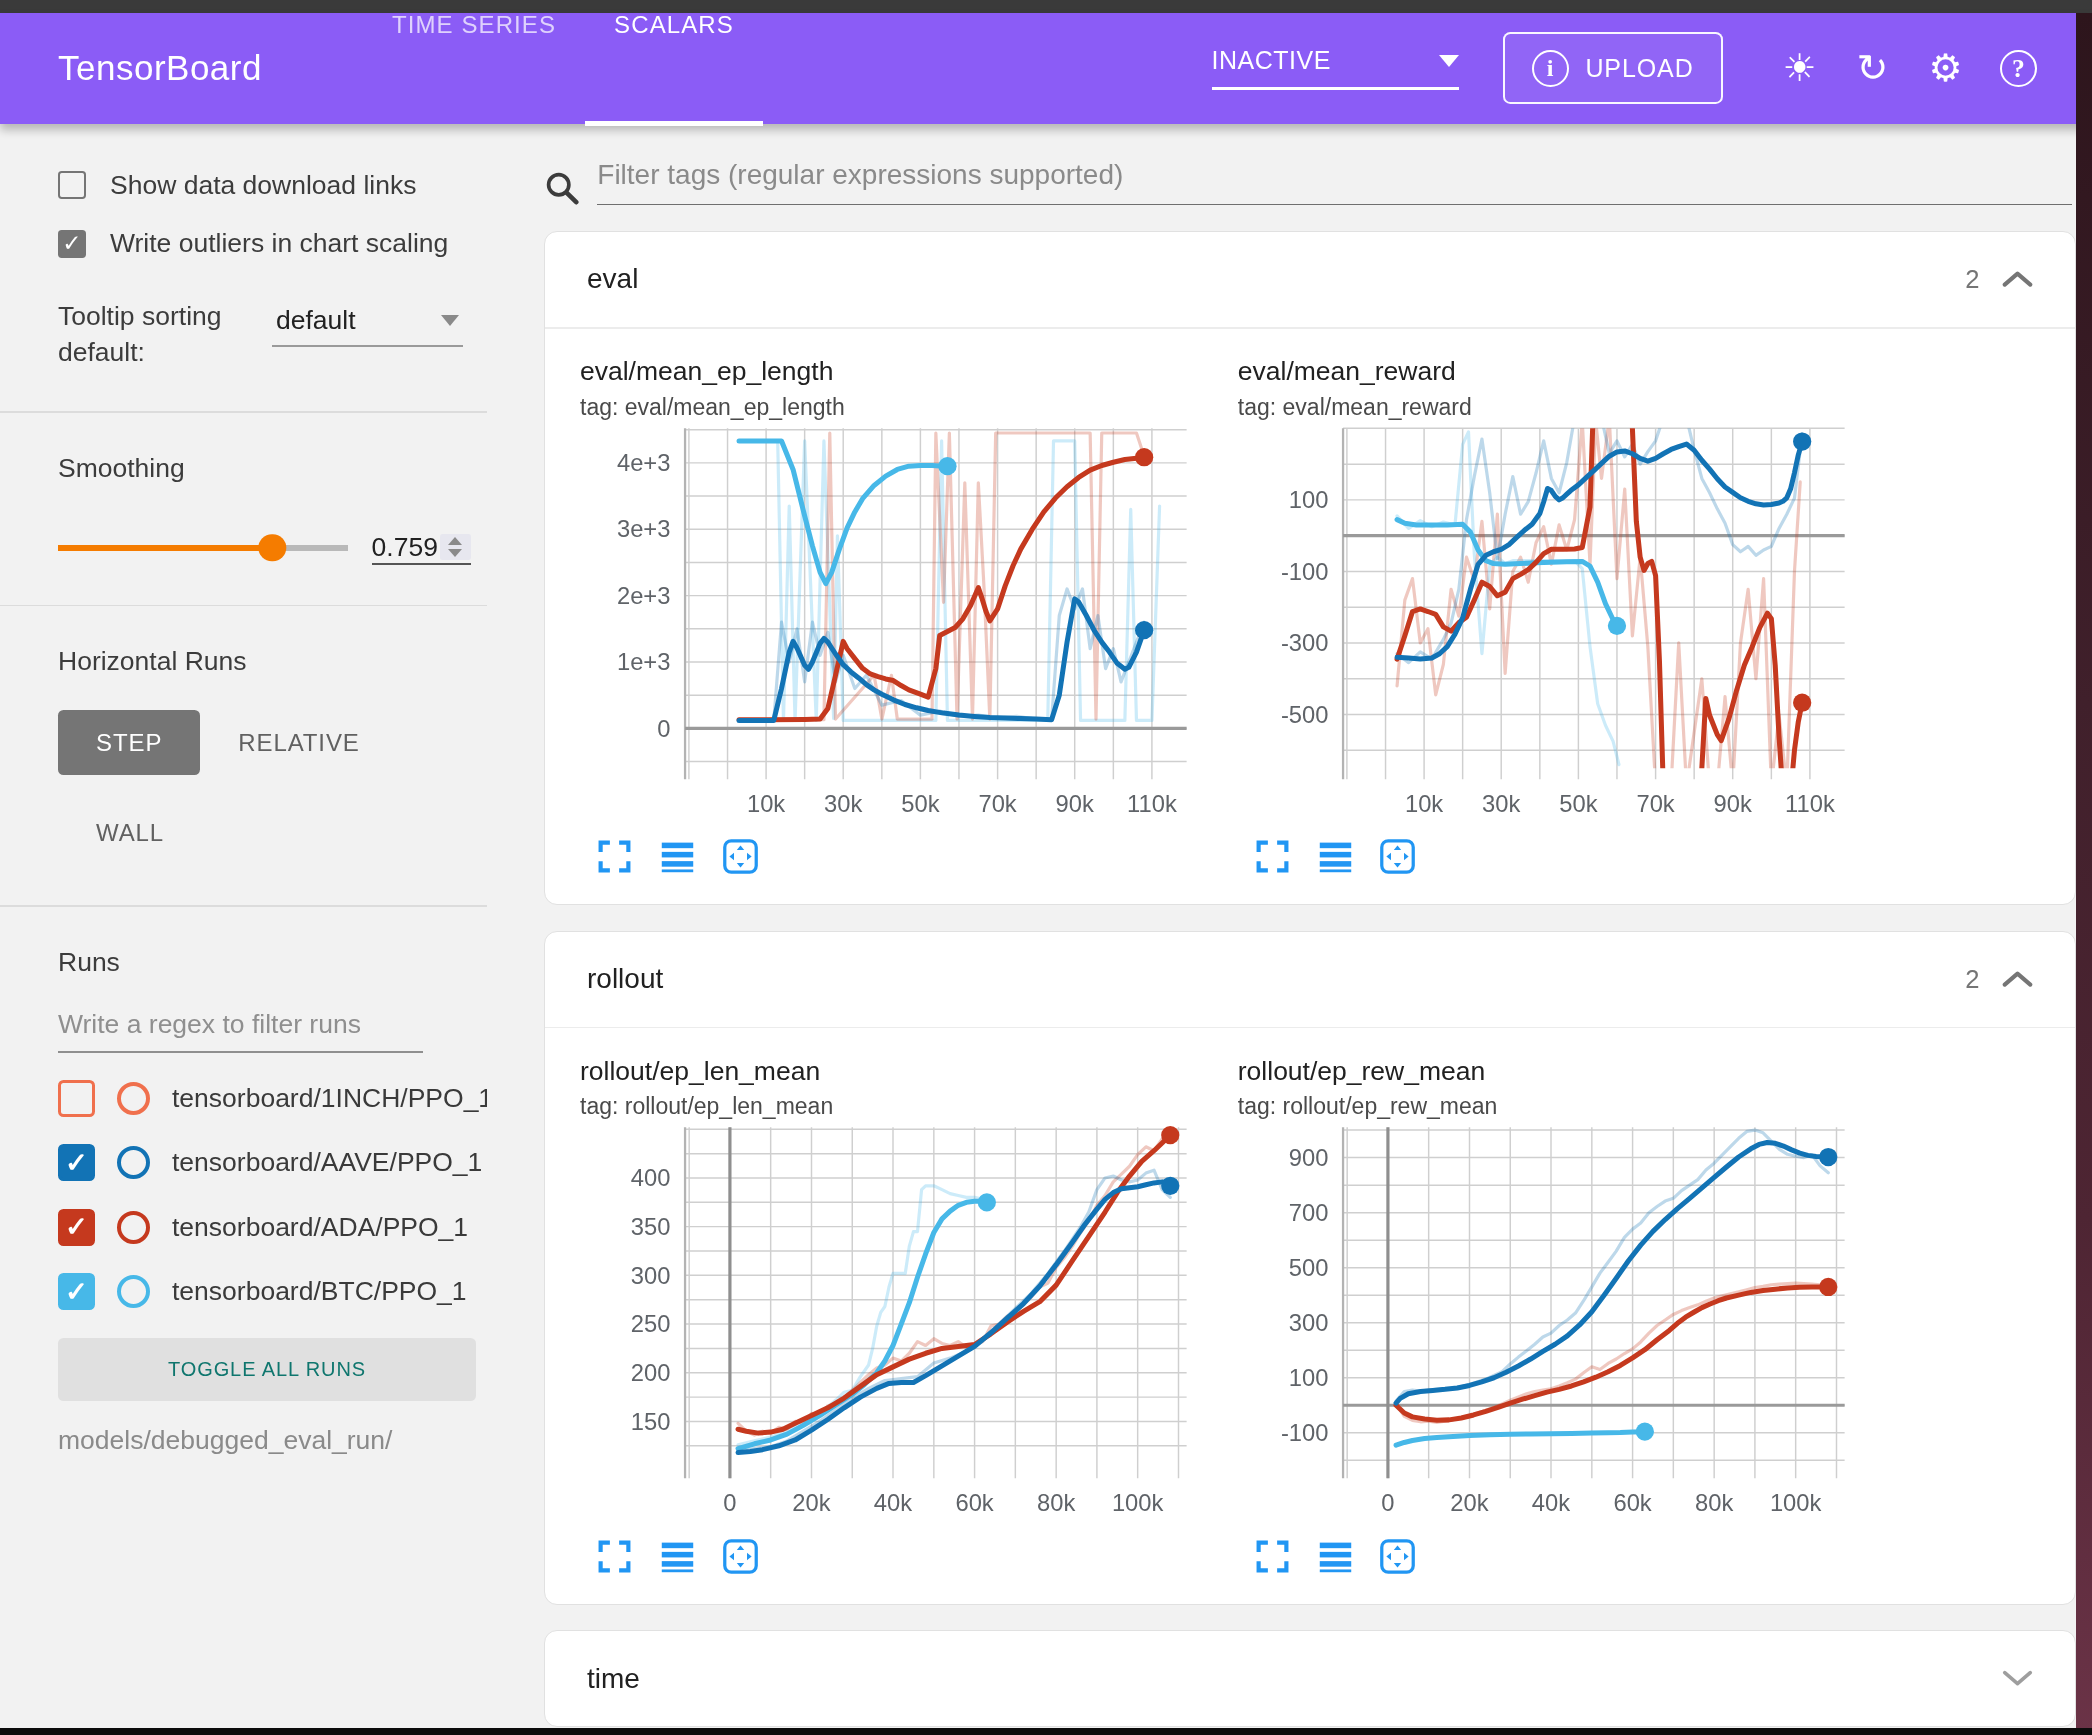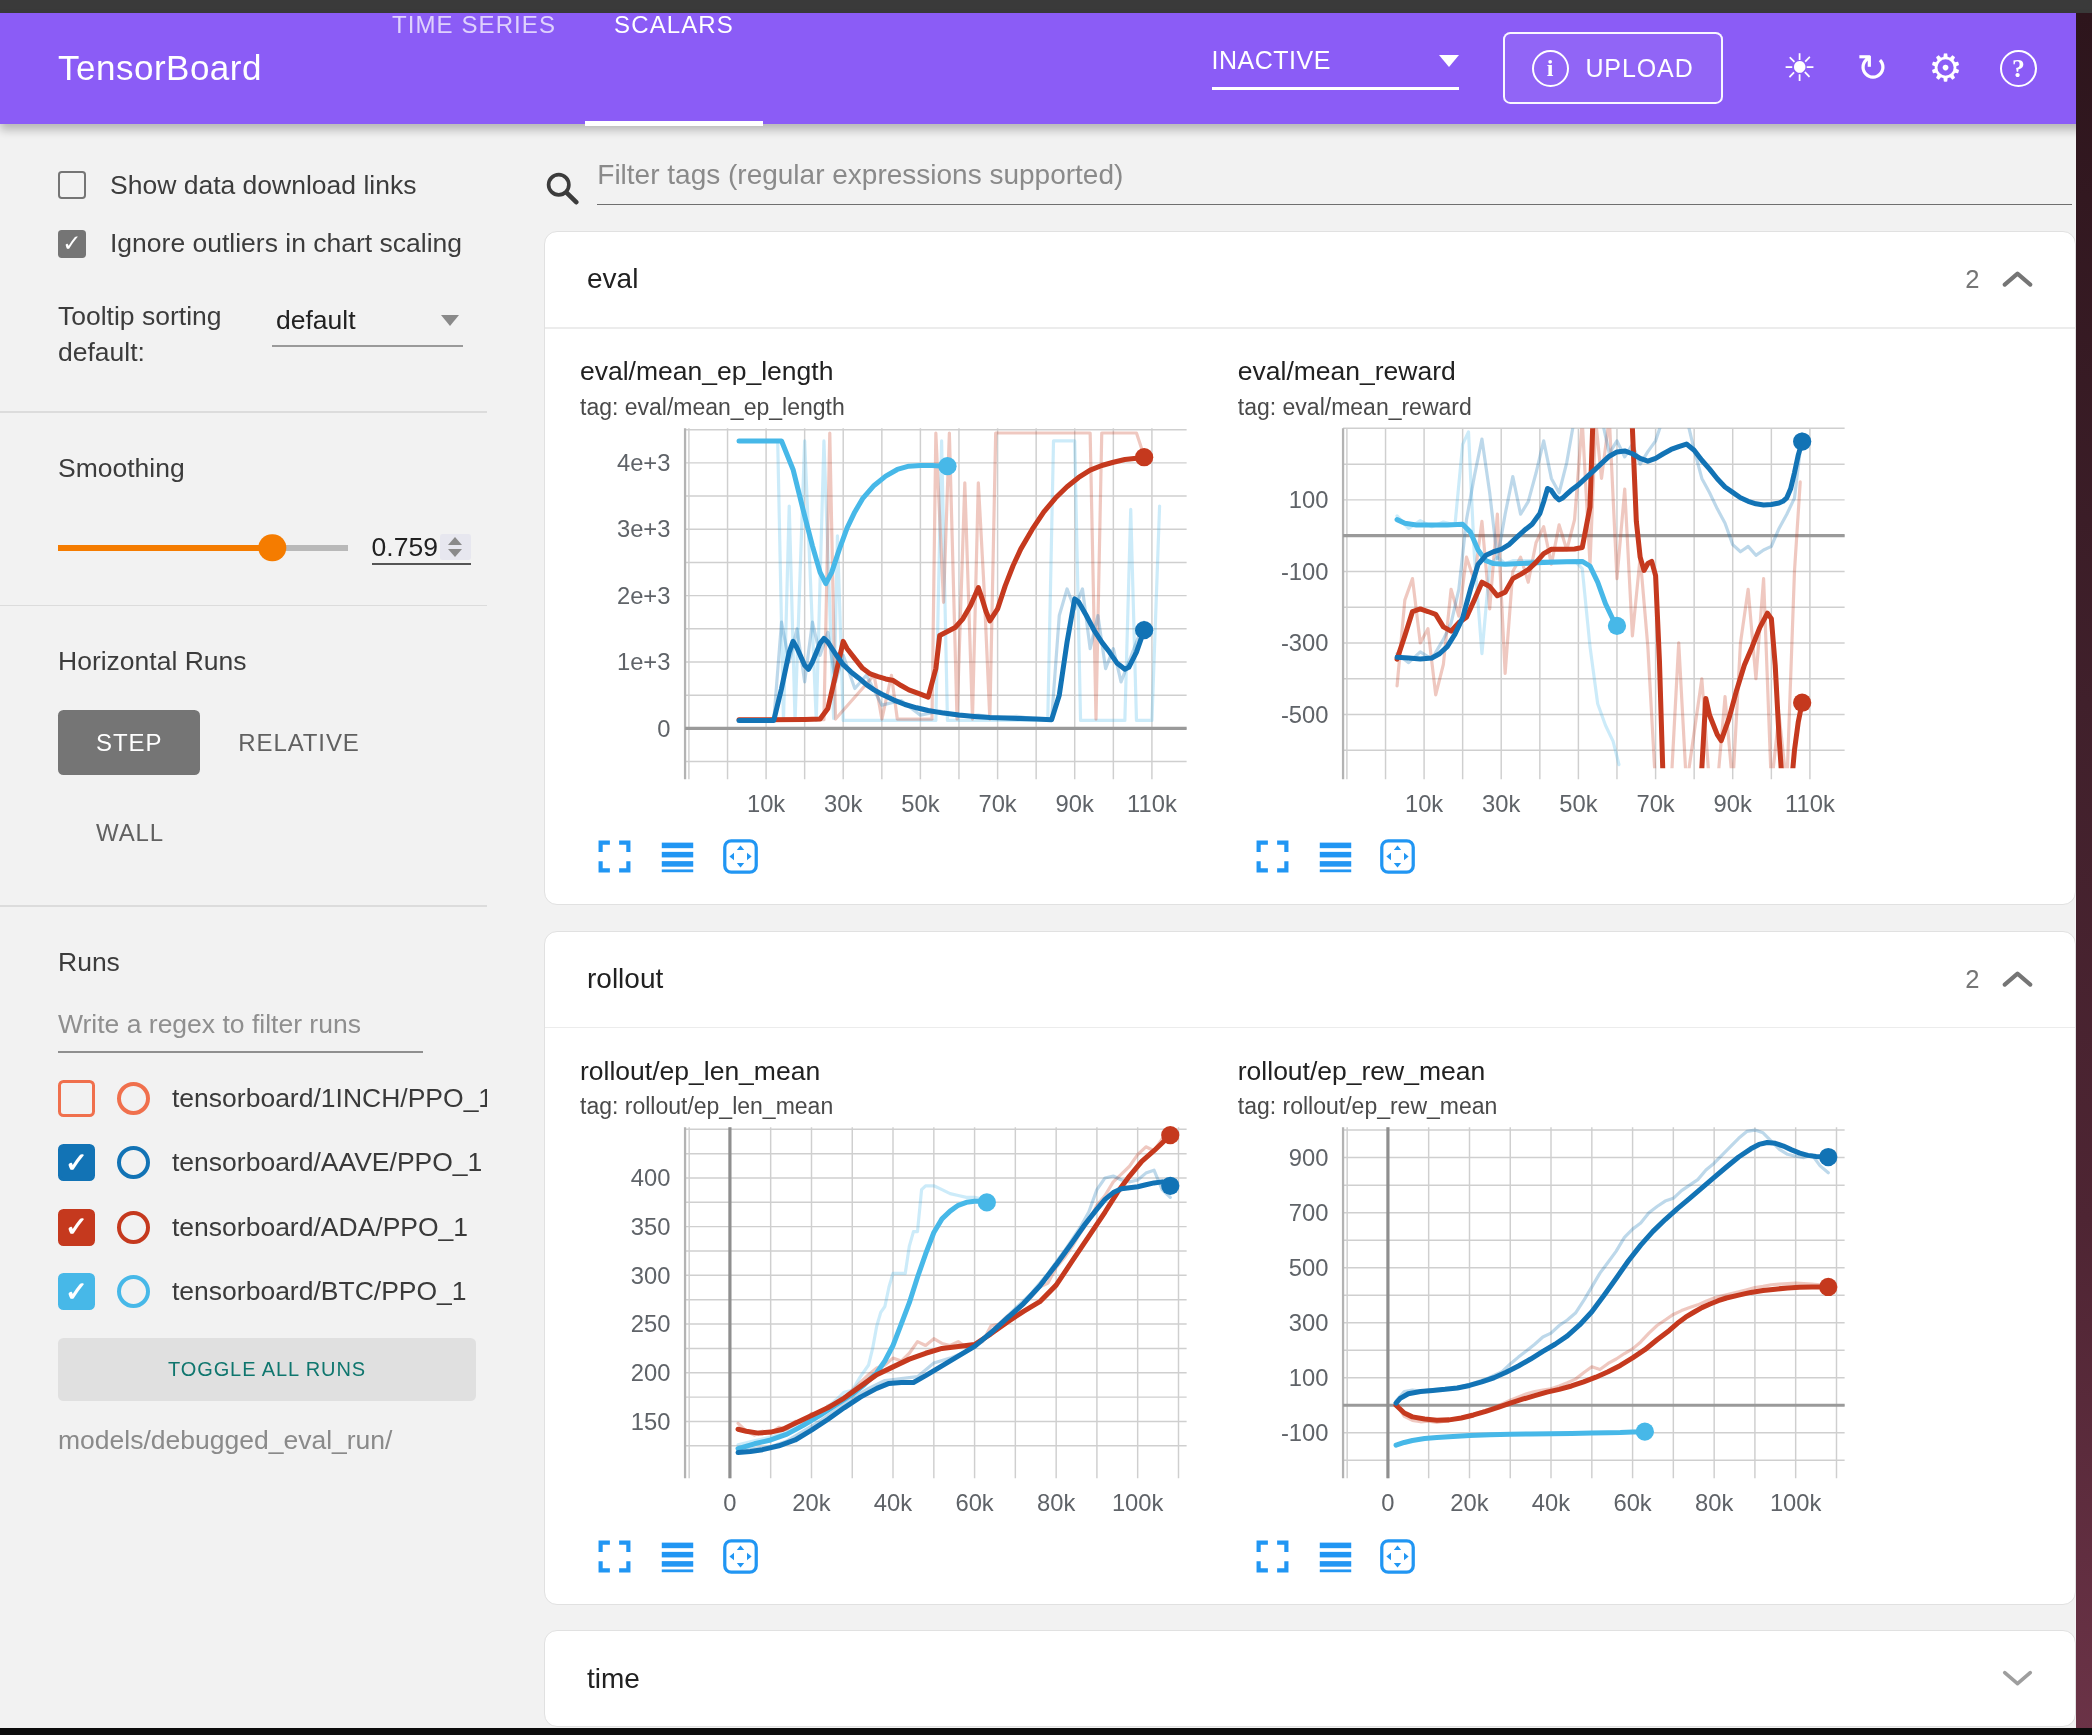--- a/index.html
+++ b/index.html
@@ -135,21 +135,21 @@
       <div class="cb-row">
         <div class="cb">
             <span class="ck" style="visibility: hidden;">✓</span>
           </div>
         <div class="side-label">Show data download links</div>
       </div>
       <div class="cb-row">
         <div class="cb checked">
             <span class="ck">✓</span>
           </div>
-        <div class="side-label">Ignore outliers in chart scaling</div>
+        <div class="side-label">Write outliers in chart scaling</div>
       </div>
 
       <div class="tooltip-row">
         <div class="tooltip-label">Tooltip sorting default:</div>
         <div class="dd">
           <div class="dd-row">
             <span>default</span>
             <span class="caret-down-g"></span>
           </div>
           <div class="dd-underline"></div>

